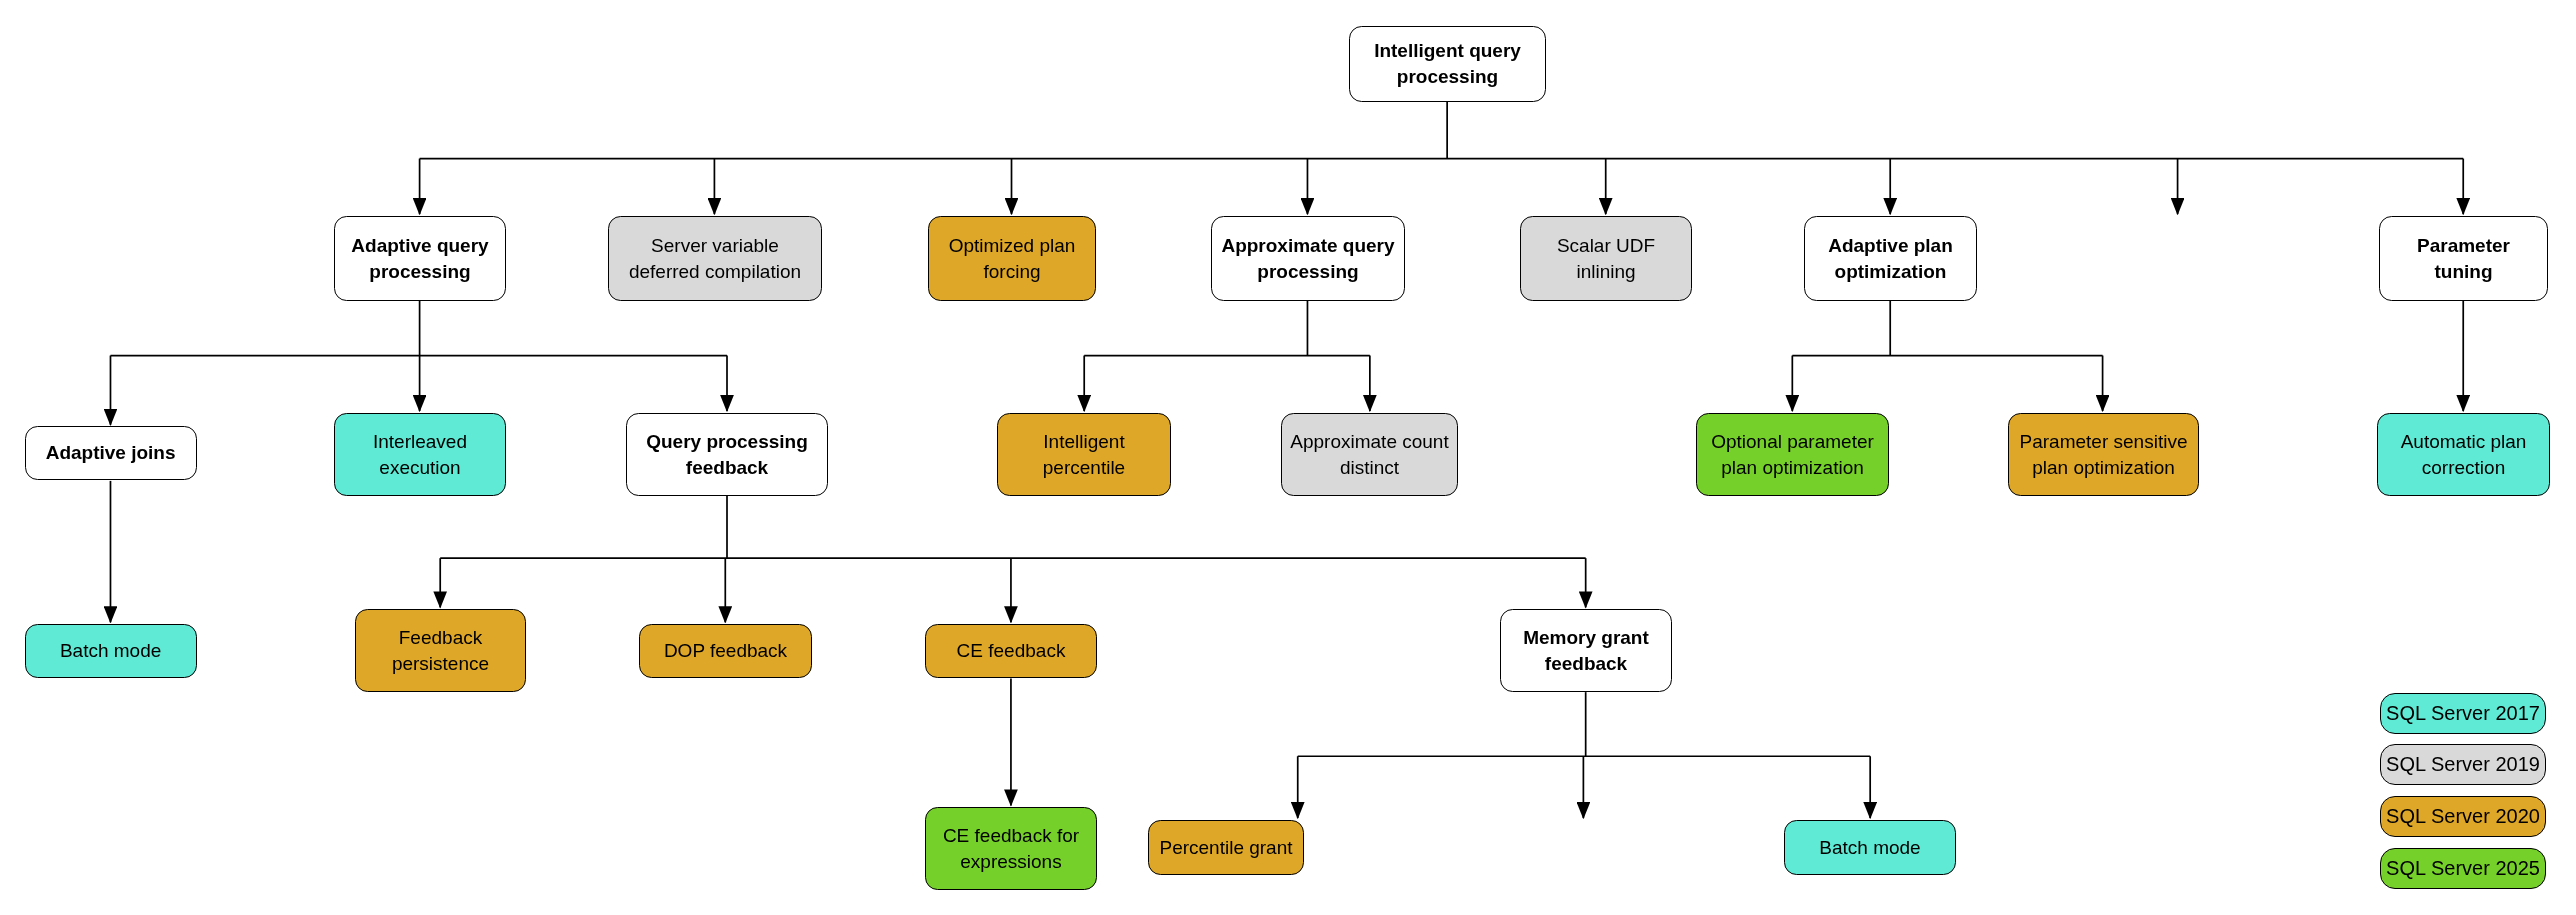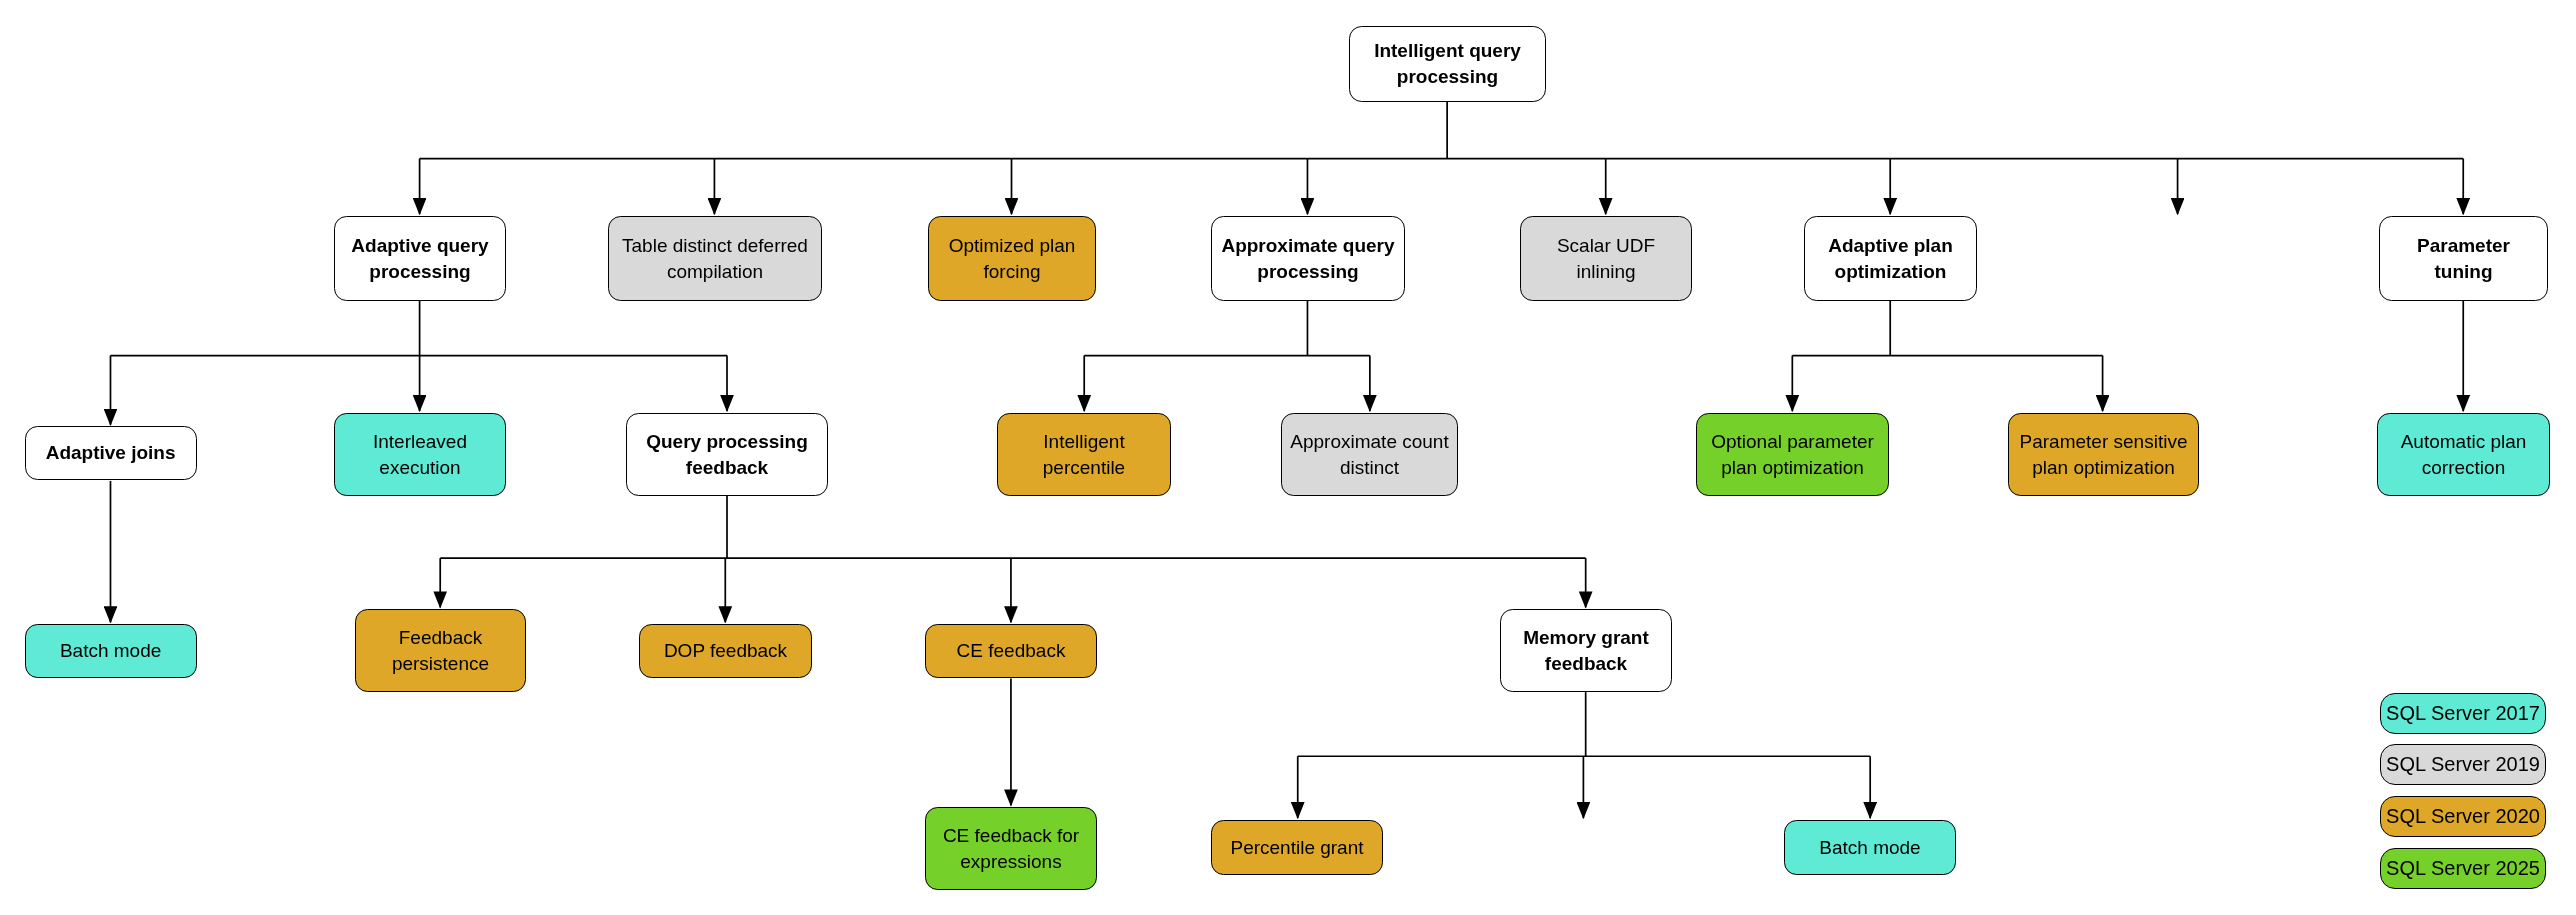--- a/index.html
+++ b/index.html
@@ -80,21 +80,21 @@
   </svg>
 
   <div class="node cat" style="left:1349px;top:26px;width:197px;height:76px">
     <span>Intelligent query processing</span>
     </div>
 
   <div class="node cat" style="left:334px;top:216px;width:172px;height:85px">
     <span>Adaptive query processing</span>
     </div>
   <div class="node c2019" style="left:608px;top:216px;width:214px;height:85px">
-    <span>Table distinct deferred compilation</span>
+    <span>Server variable deferred compilation</span>
     </div>
   <div class="node c2022" style="left:928px;top:216px;width:168px;height:85px">
     <span>Optimized plan forcing</span>
     </div>
   <div class="node cat" style="left:1211px;top:216px;width:194px;height:85px">
     <span>Approximate query processing</span>
     </div>
   <div class="node c2019" style="left:1520px;top:216px;width:172px;height:85px">
     <span>Scalar UDF inlining</span>
     </div>
@@ -142,21 +142,21 @@
   <div class="node c2022" style="left:925px;top:624px;width:172px;height:54px">
     <span>CE feedback</span>
     </div>
   <div class="node cat" style="left:1500px;top:609px;width:172px;height:83px">
     <span>Memory grant feedback</span>
     </div>
 
   <div class="node c2025" style="left:925px;top:807px;width:172px;height:83px">
     <span>CE feedback for expressions</span>
     </div>
-  <div class="node c2022" style="left:1211px;top:820px;width:172px;height:55px">
+  <div class="node c2022" style="left:1148px;top:820px;width:156px;height:55px">
     <span>Percentile grant</span>
     </div>
   <div class="node c2017" style="left:1784px;top:820px;width:172px;height:55px">
     <span>Batch mode</span>
     </div>
 
   <div class="legend-box c2017" style="top:693px">
     <span>SQL Server 2017</span>
     </div>
   <div class="legend-box c2019" style="top:744px">

